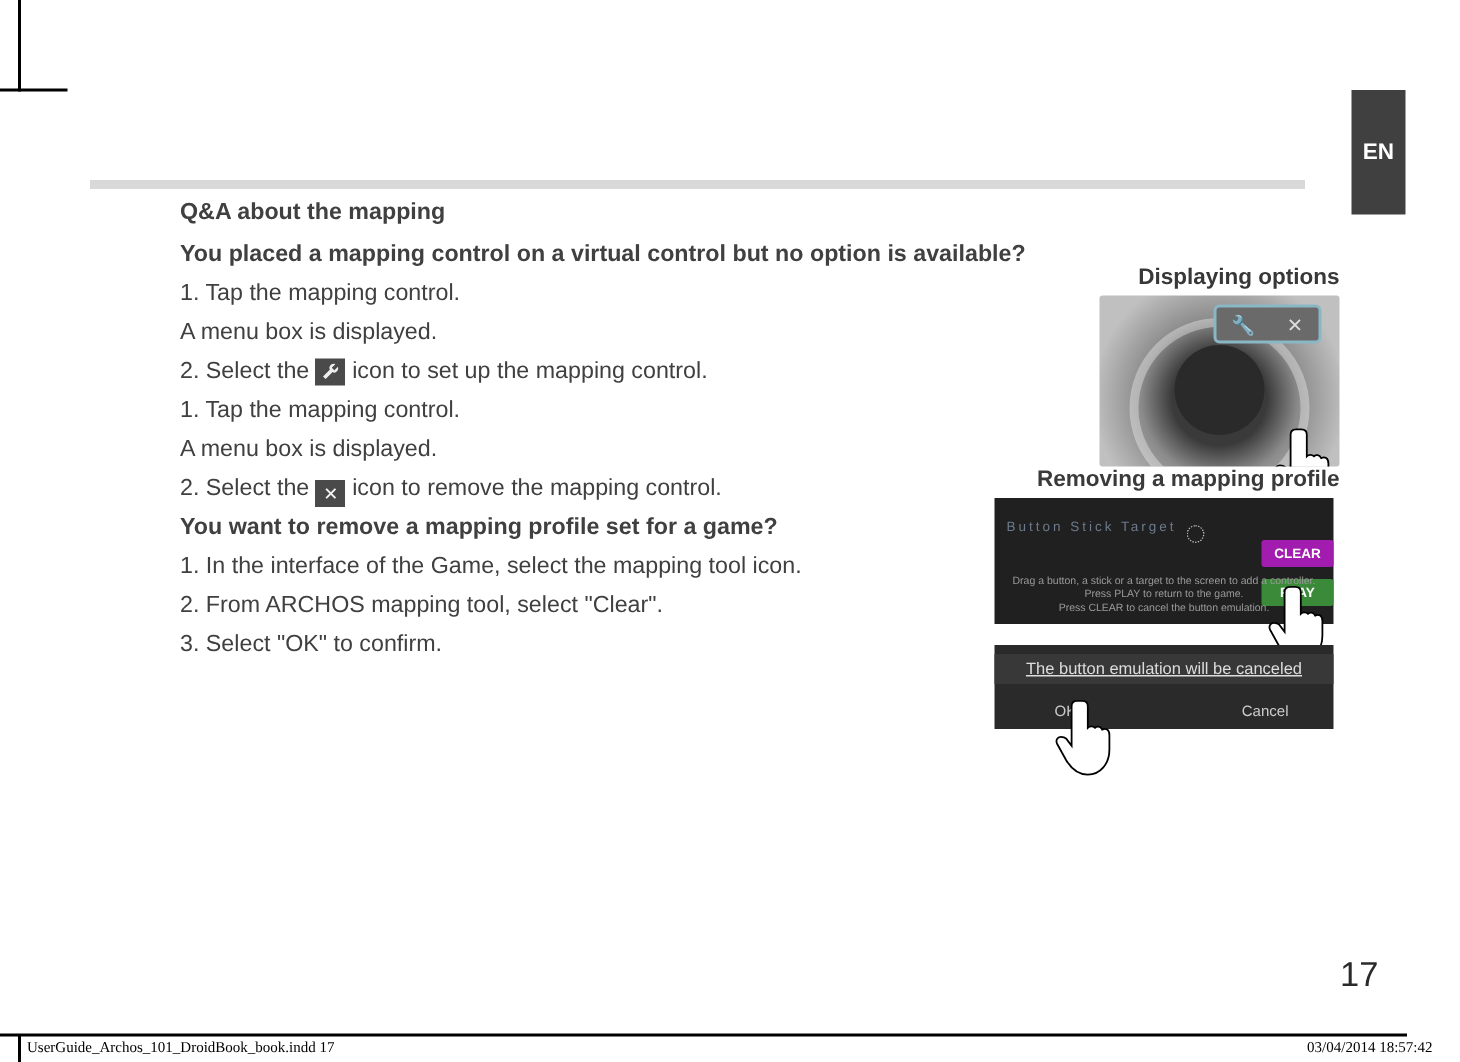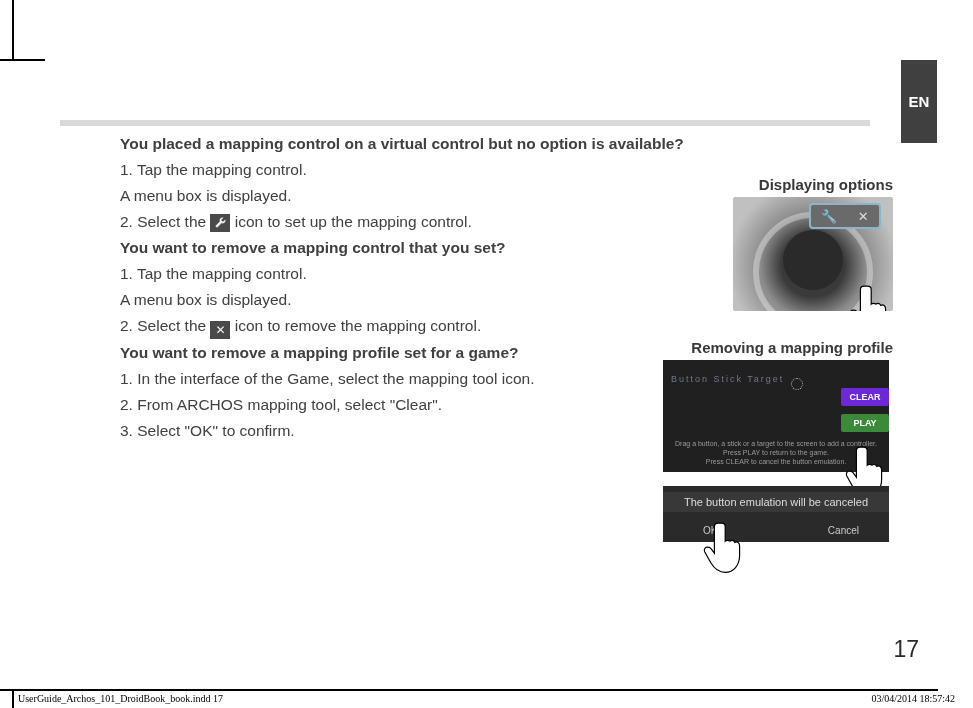--- a/index.html
+++ b/index.html
@@ -16,29 +16,29 @@
   .content .q { font-weight: 600; margin-top: 2px; }
   .content p { margin-bottom: 2px; }
   .icon-box { display: inline-flex; width: 20px; height: 18px; background: #4a4a4a; vertical-align: -3px; align-items: center; justify-content: center; color: #f5f5f5; font-size: 12px; line-height: 1; }
   .right-col { position: absolute; right: 80px; top: 176px; width: 230px; }
   .fig-caption { font-weight: 700; text-align: right; font-size: 15px; margin-bottom: 4px; color: #383838; }
   .fig1 { width: 160px; height: 114px; margin-left: auto; position: relative; background: radial-gradient(circle at 50% 60%, #3a3a3a 0%, #3a3a3a 30%, #8b8b8b 50%, #c0c0c0 80%); border-radius: 2px; overflow: hidden; }
   .fig1 .popup { position: absolute; top: 6px; right: 12px; width: 72px; height: 26px; background: #6a6a6a; border: 2px solid #8ab7c4; border-radius: 4px; display: flex; align-items: center; justify-content: space-around; }
   .fig1 .popup span { color: #ddd; font-size: 13px; }
   .fig1 .stick-inner { position: absolute; left: 50%; top: 55%; width: 60px; height: 60px; background: #2a2a2a; border-radius: 50%; transform: translate(-50%, -50%); }
   .fig1 .stick-outer { position: absolute; left: 50%; top: 66%; width: 120px; height: 120px; border: 6px solid rgba(255,255,255,.35); border-radius: 50%; transform: translate(-50%, -50%); }
-  .fig2cap { margin-top: 28px; font-weight: 700; text-align: right; font-size: 15px; margin-bottom: 4px; }
-  .fig2 { width: 226px; height: 112px; background: #202020; color: #9a9a9a; position: relative; font-size: 8px; padding-left: 28px; }
+  .fig2cap { font-weight: 700; text-align: right; font-size: 15px; margin-bottom: 4px; }
+  .fig2 { width: 226px; height: 84px; background: #202020; color: #9a9a9a; position: relative; font-size: 8px; padding-left: 28px; }
   .fig2 .btn-play { position: absolute; right: 0; top: 6px; width: 48px; height: 18px; background: #3a8a3a; color: #fff; font-size: 9px; display: flex; align-items: center; justify-content: center; border-radius: 2px; font-weight: 600; margin-top: 48px; }
-  .fig2 .btn-clear { position: absolute; right: 0; top: 28px; width: 48px; height: 18px; background: #6d28d9; color: #fff; font-size: 9px; display: flex; align-items: center; justify-content: center; border-radius: 2px; font-weight: 600; }
+  .fig2 .btn-clear { position: absolute; right: 0; top: 28px; width: 48px; height: 18px; background: #a21caf; color: #fff; font-size: 9px; display: flex; align-items: center; justify-content: center; border-radius: 2px; font-weight: 600; }
   .fig2 .row { position: absolute; left: 8px; top: 14px; color: #6b7a8c; font-size: 9px; letter-spacing: 2px; }
   .fig2 .gear { position: absolute; left: 128px; top: 18px; width: 12px; height: 12px; border: 1px dotted #bbb; border-radius: 50%; }
   .fig2 .hint { position: absolute; left: 0; right: 0; bottom: 6px; text-align: center; font-size: 7px; line-height: 1.3; color: #9a9a9a; }
   .fig3 { margin-top: 14px; width: 226px; height: 56px; background: #2a2a2a; color: #ddd; position: relative; font-size: 11px; }
-  .fig3 .msg { position: absolute; top: 6px; left: 0; right: 0; text-align: center; background: #383838; padding: 4px 12px; font-size: 11px; }
+  .fig3 .msg { position: absolute; top: 6px; left: 0; right: 0; text-align: center; background: #383838; padding: 4px 12px; font-size: 11px; text-decoration: underline; }
   .fig3 .ok { position: absolute; bottom: 6px; left: 40px; font-size: 10px; color: #ccc; }
   .fig3 .cancel { position: absolute; bottom: 6px; right: 30px; font-size: 10px; color: #ccc; }
   .thumb { position: absolute; width: 54px; height: 60px; }
   .thumb svg { width: 100%; height: 100%; }
   .page-num { position: absolute; right: 54px; bottom: 45px; font-size: 23px; color: #2a2a2a; }
   .footer-left { position: absolute; left: 18px; bottom: 4px; font-size: 10px; font-family: Georgia, "Times New Roman", serif; color: #000; }
   .footer-right { position: absolute; right: 18px; bottom: 4px; font-size: 10px; font-family: Georgia, "Times New Roman", serif; color: #000; }
 </style>
 </head>
 <body>
@@ -48,33 +48,33 @@
   <div class="crop-left"></div>
   <div class="crop-left-h"></div>
   <div class="crop-bottom"></div>
   <div class="crop-bottom-h"></div>
 
   <div class="lang-tab">EN</div>
 
   <div class="grey-rule"></div>
 
   <div class="content">
+    <p class="heading">Q&amp;A about the mapping</p>
 
     <p class="q">You placed a mapping control on a virtual control but no option is available?</p>
     <p>1. Tap the mapping control.</p>
     <p>A menu box is displayed.</p>
     <p>
       <span>2. Select the </span><span class="icon-box">
           <svg viewBox="0 0 24 24" width="14" height="14">
             <path fill="#eee" d="M21 6l-4 4-3-3 4-4c-2-1-5 0-6 2-1 1-1 3 0 4L4 17l3 3 8-8c1 1 3 1 4 0 2-1 3-4 2-6z"></path>
           </svg>
         </span><span> icon to set up the mapping control.</span>
     </p>
 
-    <p class="q">You want to remove a mapping control that you set?</p>
     <p>1. Tap the mapping control.</p>
     <p>A menu box is displayed.</p>
     <p>
       <span>2. Select the </span><span class="icon-box">✕</span><span> icon to remove the mapping control.</span>
     </p>
 
     <p class="q">You want to remove a mapping profile set for a game?</p>
     <p>1. In the interface of the Game, select the mapping tool icon.</p>
     <p>2. From ARCHOS mapping tool, select "Clear".</p>
     <p>3. Select "OK" to confirm.</p>

